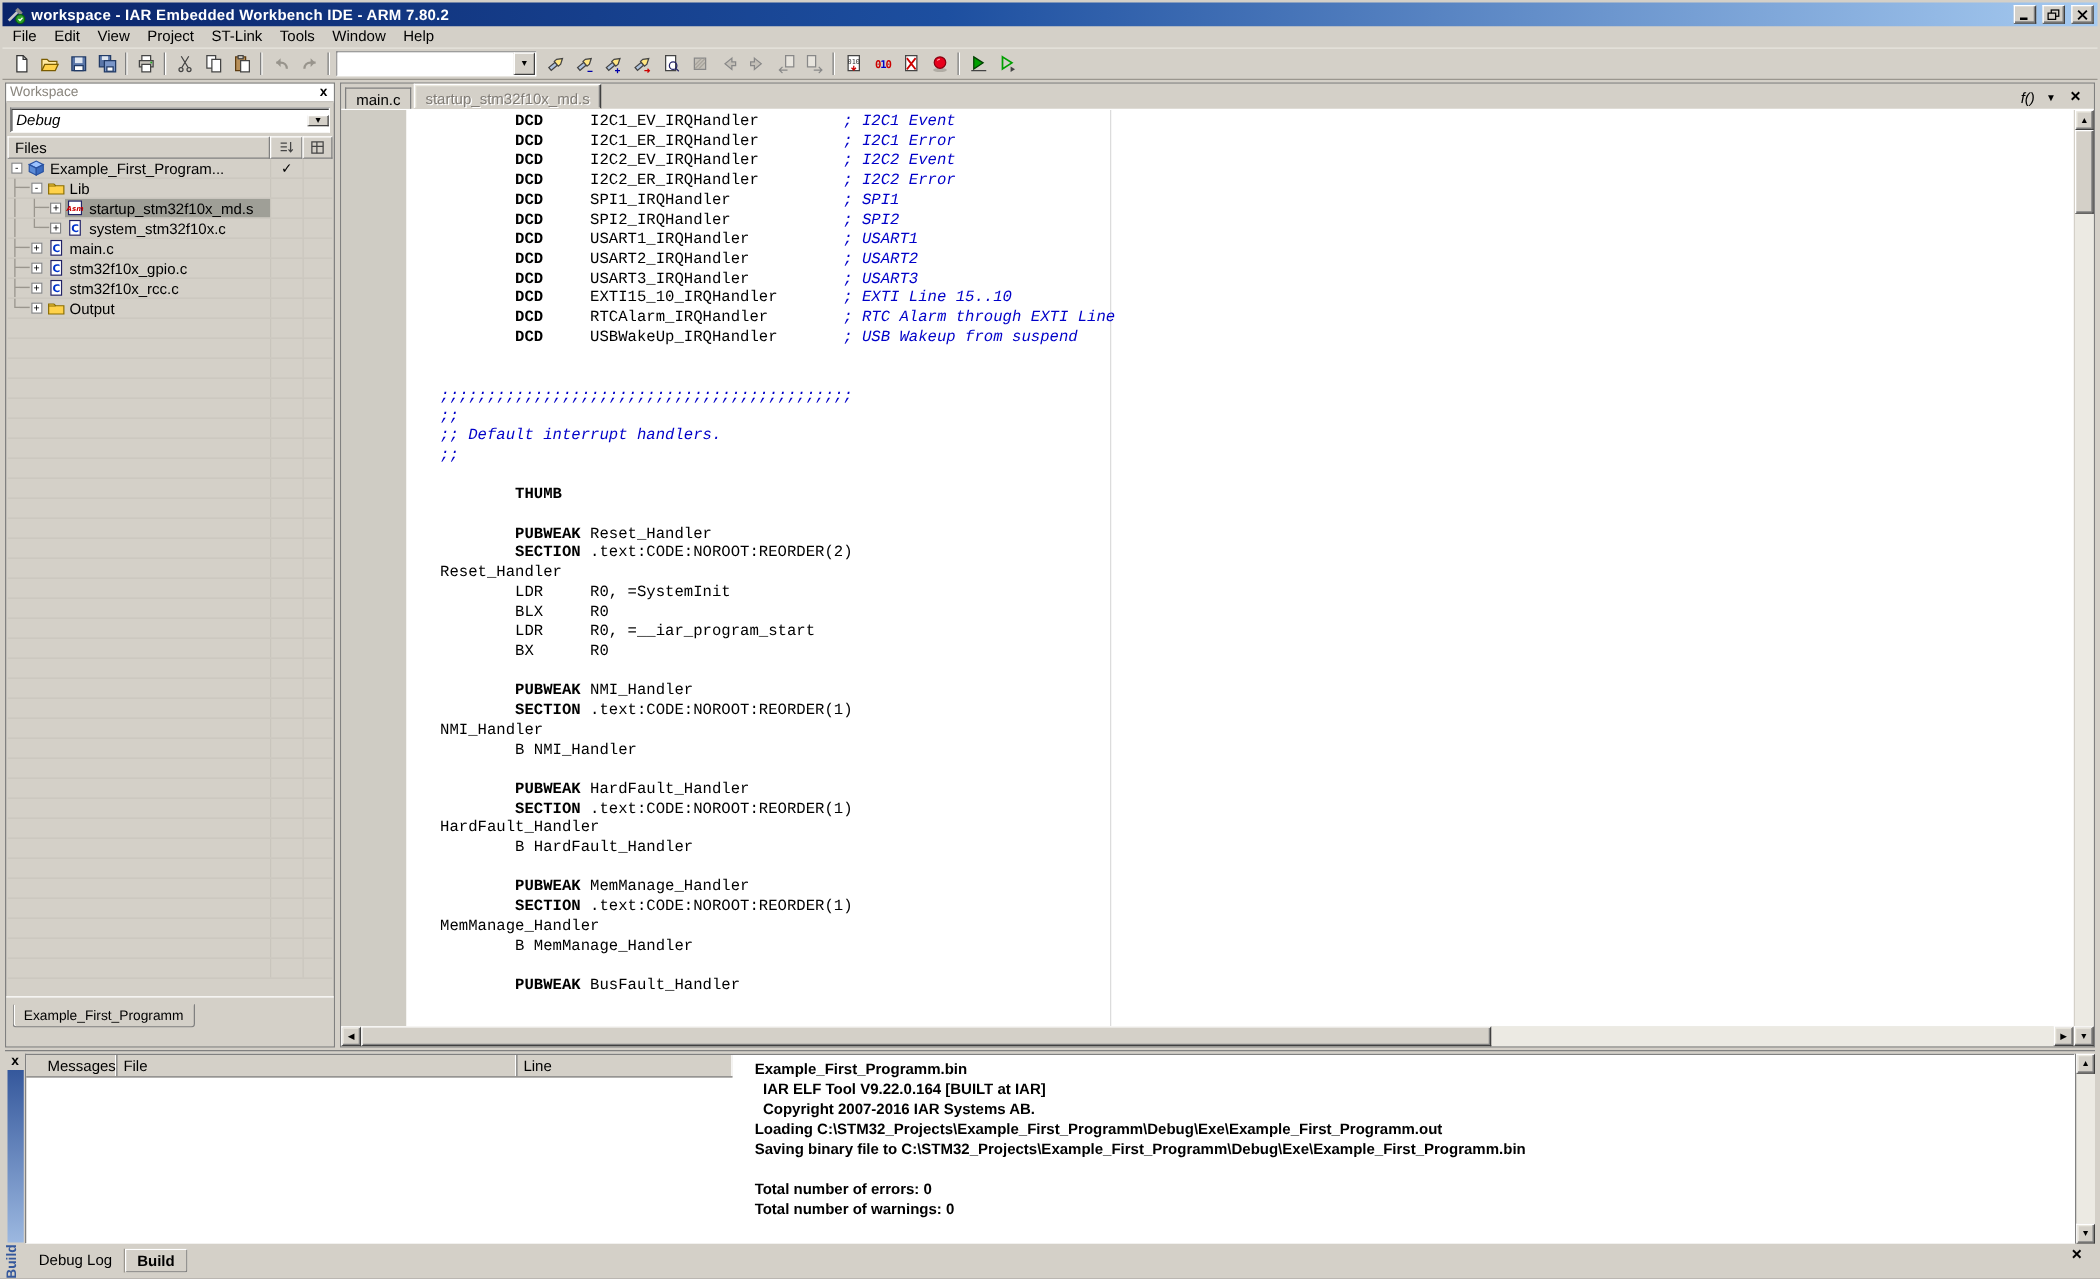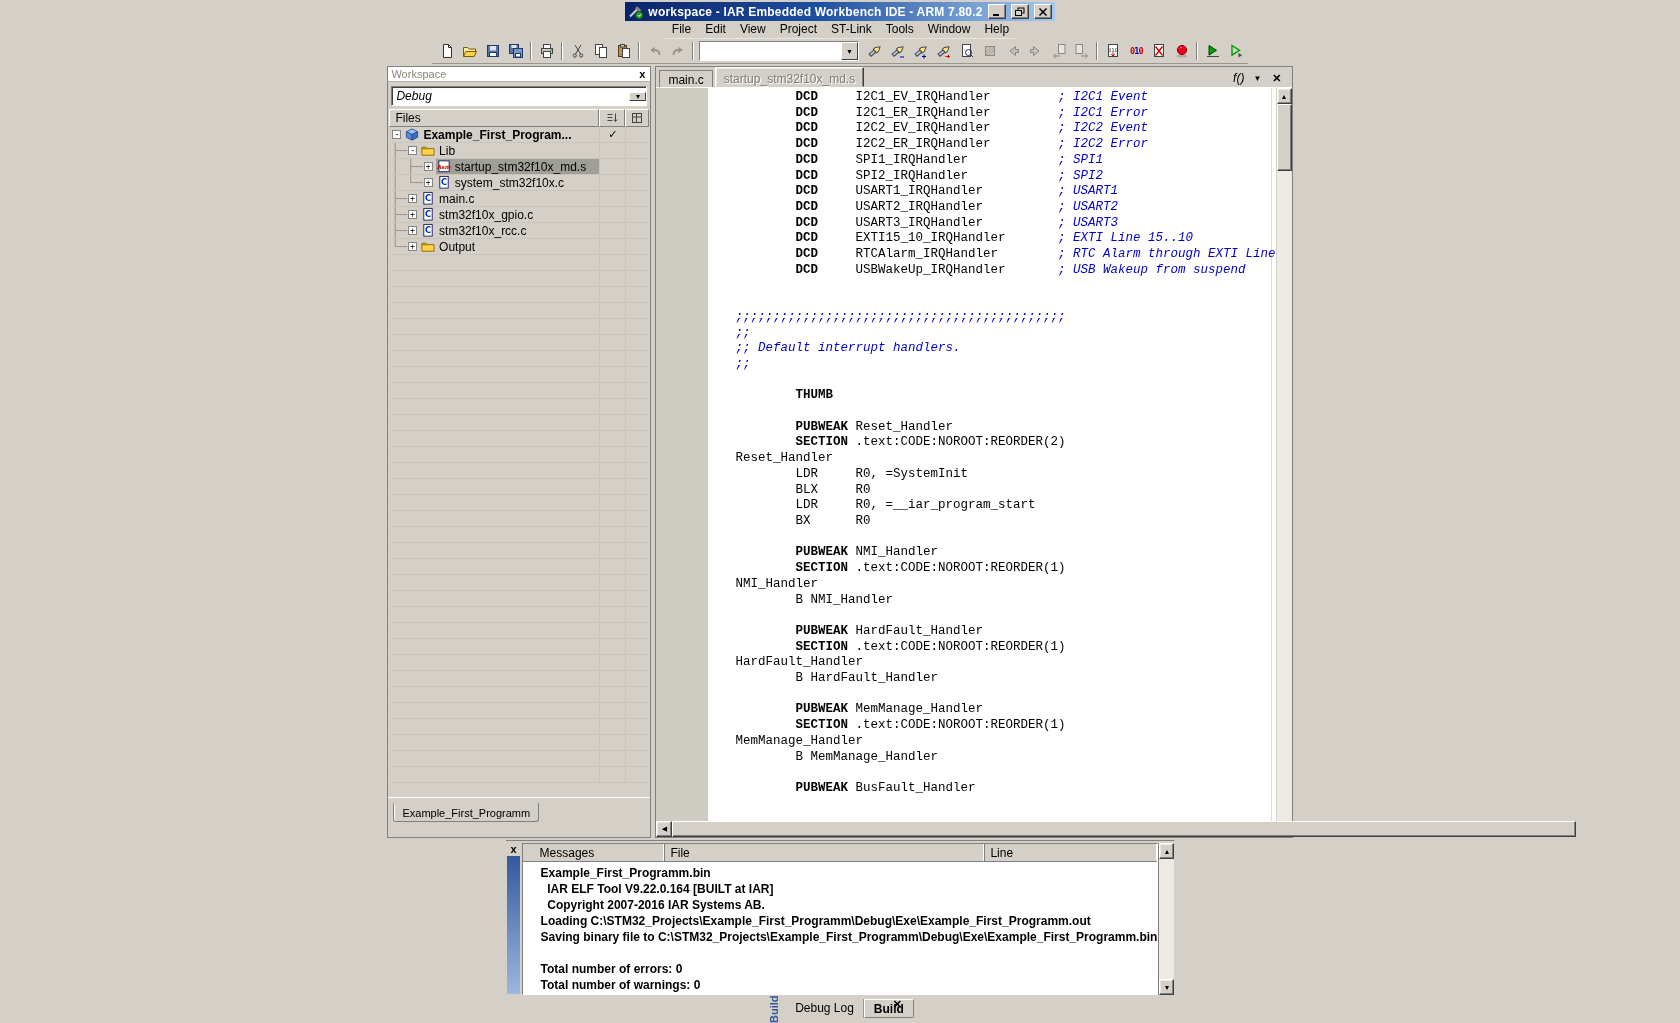--- a/index.html
+++ b/index.html
@@ -1,18 +1,18 @@
 <!DOCTYPE html>
 <html><head>
 <meta charset="utf-8">
 <style>
   * { margin:0; padding:0; box-sizing:border-box; }
   html,body { width:1680px; height:1023px; overflow:hidden; }
   body { font-family:"Liberation Sans",sans-serif; background:#d4d0c8; color:#000; }
-  .window { width:1680px; height:1023px; border:2px solid #d4d0c8; outline:1px solid #404040; display:flex; flex-direction:column; background:#d4d0c8;align-items:center; }
+  .window { width:1680px; height:1023px; border:2px solid #d4d0c8; outline:1px solid #404040; display:flex; flex-direction:column; background:#d4d0c8; }
 
   
   .titlebar { height:19px; flex:0 0 19px; background:linear-gradient(90deg,#0a246a 0%,#1d4fa0 45%,#a6caf0 100%); display:flex; align-items:center; padding:0 3px; gap:4px; }
   .titlebar .ttl { flex:1; color:#fff; font-weight:bold; font-size:12px; letter-spacing:.2px; white-space:nowrap; overflow:hidden; }
   .appicon { width:16px; height:16px; flex:0 0 16px; }
   .winbtn { width:18px; height:15px; background:#d4d0c8; border:1px solid; border-color:#fff #404040 #404040 #fff; box-shadow:inset -1px -1px 0 #808080; display:flex; align-items:center; justify-content:center; margin-left:1px; }
   .winbtn svg { width:12px; height:10px; }
 
   
   .menubar { height:18px; flex:0 0 18px; display:flex; align-items:center; font-size:12px; padding-left:1px; border-bottom:1px solid #e8e5de; }
@@ -48,21 +48,21 @@
   .tree-main { flex:1; display:flex; align-items:center; white-space:nowrap; overflow:hidden; padding-left:2px; }
   .tree-col { flex:0 0 26px; border-left:1px solid #c9c5bd; display:flex; align-items:center; justify-content:center; font-size:11px; }
   .tree-col.c2 { flex:0 0 24px; }
   .tree-prefix { font-family:"DejaVu Sans Mono",monospace; font-size:13px; color:#9a968e; line-height:16px; }
   .expander { width:9px; height:9px; flex:0 0 9px; border:1px solid #848484; background:#fff; font:8px/7px "DejaVu Sans Mono",monospace; text-align:center; margin:0 3px 0 1px; }
   .ticon { width:16px; height:15px; flex:0 0 16px; margin-right:3px; }
   .ticon svg { width:16px; height:15px; }
   .sel-wrap { flex:1; display:flex; align-items:center; height:100%; }
   .sel-wrap.sel { background:#9f9f97; }
   .tlabel { padding-right:4px; }
-  .tlabel.bold { font-weight:bold; }
+  .tlabel.bold { font-weight:normal; }
   .ws-bottom { flex:0 0 40px; border-top:1px solid #fff; position:relative; background:#d4d0c8; }
   .ws-tab { position:absolute; left:5px; top:5px; height:19px; padding:3px 8px 0; font-size:11px; background:#d4d0c8; border:1px solid #808080; border-top:1px solid #d4d0c8; border-radius:0 0 3px 3px; box-shadow:inset 1px 0 0 #fff; }
 
   .splitter { width:4px; flex:0 0 4px; }
 
   
   .editor { flex:1; display:flex; flex-direction:column; min-width:0; border:1px solid #808080; background:#d4d0c8; }
   .etabs { height:21px; flex:0 0 21px; display:flex; align-items:flex-end; padding-left:3px; position:relative; background:#d4d0c8; border-bottom:1px solid #fff; }
   .etab { height:17px; padding:2px 8px 0; font-size:12px; border:1px solid #808080; border-bottom:none; background:#d4d0c8; margin-right:2px; }
   .etab.active { height:20px; border:1px solid; border-color:#fff #404040 #d4d0c8 #fff; box-shadow:inset -1px 0 0 #808080, inset 1px 1px 0 #ece9e0; color:#807c76; text-shadow:1px 1px 0 #fff; padding-top:4px; }
@@ -84,21 +84,21 @@
   .vtrack { flex:1; position:relative; }
   .vthumb { position:absolute; left:0; right:0; top:0; height:67px; background:#d4d0c8; border:1px solid; border-color:#fff #404040 #404040 #fff; box-shadow:inset -1px -1px 0 #808080; }
   .hscroll { height:16px; flex:0 0 16px; display:flex; background:#eceae3; }
   .htrack { flex:1; position:relative; }
   .hthumb { position:absolute; top:0; bottom:0; left:0; width:904px; background:#d4d0c8; border:1px solid; border-color:#fff #404040 #404040 #fff; box-shadow:inset -1px -1px 0 #808080; }
 
   
   .buildpanel { flex:0 0 155px; margin:2px 2px 0; border-top:1px solid #808080; display:flex; background:#d4d0c8; padding-top:2px; }
   .dock-strip { width:16px; flex:0 0 16px; display:flex; flex-direction:column; align-items:center; padding:1px; }
   .dock-strip .grad { flex:1; width:13px; background:linear-gradient(180deg,#35589c,#9cb8e0); margin-top:2px; }
-  .msg-main { flex:1; display:flex; flex-direction:column; border:1px solid; border-color:#808080 #fff #fff #808080; background:#fff; min-width:0; }
+  .msg-main { flex:1; display:flex; flex-direction:row; border:1px solid; border-color:#808080 #fff #fff #808080; background:#fff; min-width:0; }
   .msg-header { height:18px; flex:0 0 18px; background:#d4d0c8; display:flex; font-size:12px; border-bottom:1px solid #808080; }
   .mh-c { display:flex; align-items:center; padding-left:5px; border-right:1px solid #808080; box-shadow:inset -1px 0 0 #fff; }
   .mh-msgs { flex:1; padding-left:17px; }
   .mh-file { flex:0 0 320px; }
   .mh-line { flex:0 0 172px; border-right:none; }
   .msg-body { flex:1; overflow:hidden; padding:3px 0 0 18px;font-weight:bold; }
   .msg-line { font-size:12px; line-height:16px; white-space:pre; min-height:16px; }
   .msg-vscroll { width:16px; flex:0 0 16px; background:#eceae3; display:flex; flex-direction:column; justify-content:space-between; border-left:1px solid #808080; }
 
   

